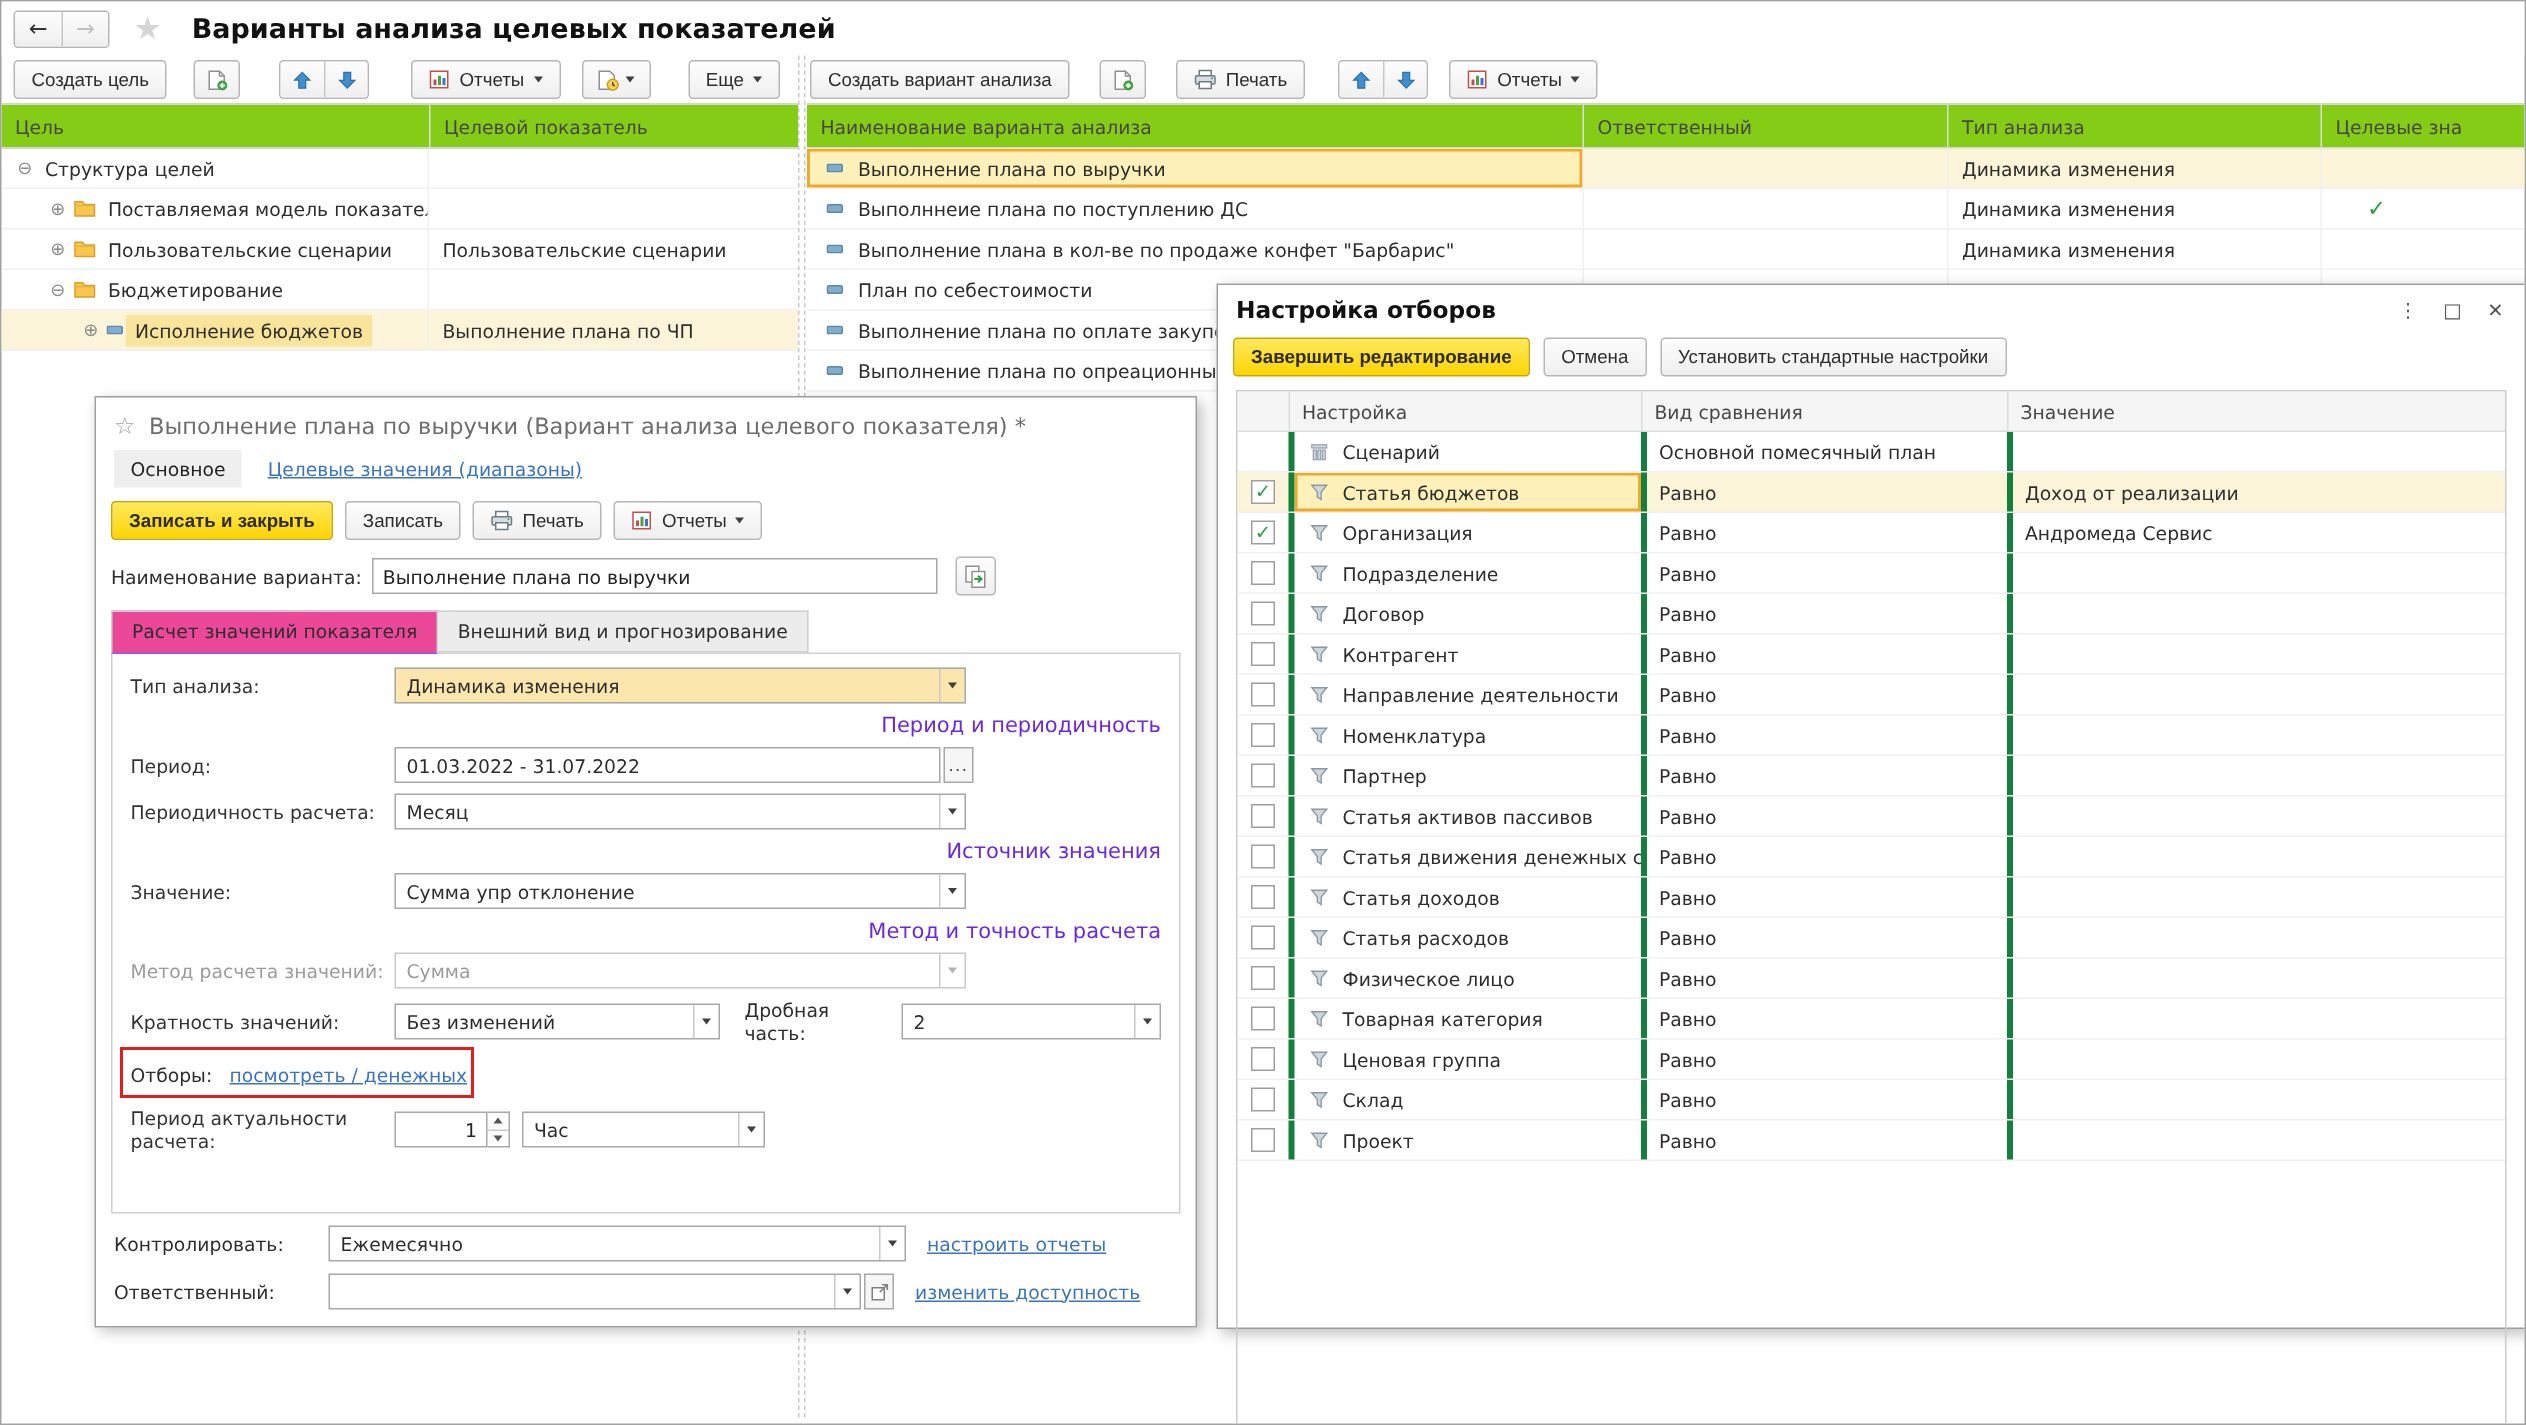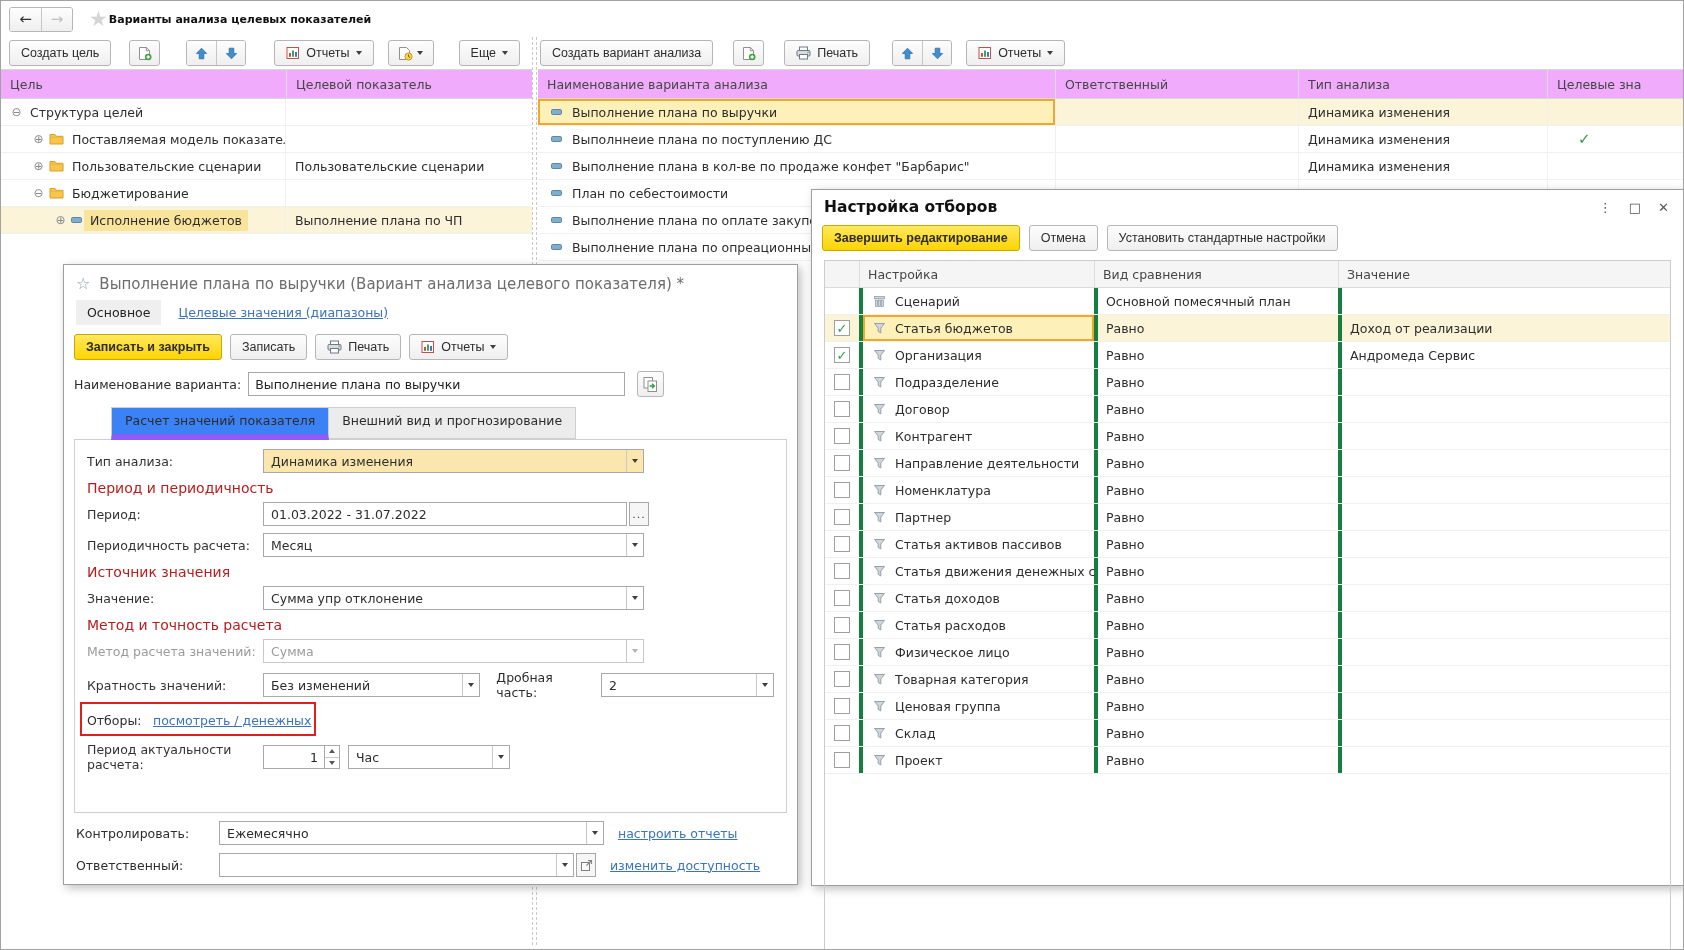--- a/index.html
+++ b/index.html
@@ -6,21 +6,21 @@
   html,body { background:#fff; }
   body { font-family:"DejaVu Sans","Liberation Sans",sans-serif; font-size:12.5px; color:#2d2d2d; }
   .app { position:relative; width:1684px; height:950px; background:#fff; border:1px solid #a2a2a2; overflow:hidden; }
 
   
   .titlebar { position:absolute; left:0; top:0; width:100%; height:36px; display:flex; align-items:center; padding-left:8px; background:#fff; }
   .navgrp { display:inline-flex; border:1px solid #b6b6b6; border-radius:3px; overflow:hidden; }
   .nav-btn { width:31px; height:23px; display:flex; align-items:center; justify-content:center; background:linear-gradient(#fdfdfd,#efefef); font-size:15px; color:#333; cursor:pointer; }
   .nav-btn.fwd { border-left:1px solid #c6c6c6; color:#c0c0c0; }
   .fav-star { margin-left:16px; font-size:21px; color:#d5d5d5; line-height:1; }
-  .app-title { margin-left:1px; font-size:11px; font-weight:600; color:#111; }
+  .app-title { margin-left:20px; font-size:18px; font-weight:600; color:#111; }
 
   
   .toolbar { position:absolute; top:36px; height:32px; display:flex; align-items:center; }
   .toolbar.goals { left:0; width:531px; padding:0 12px 0 8px; }
   .toolbar.vars { left:537px; right:0; padding:0 10px 0 2px; }
   .btn { display:inline-flex; align-items:center; gap:6px; height:26px; padding:0 11px; border:1px solid #b6b6b6; border-radius:3px; background:linear-gradient(#fdfdfd,#efefef); font-size:12.5px; color:#2d2d2d; cursor:pointer; white-space:nowrap; }
   .btn.yellow { background:linear-gradient(#ffe95e,#fdd402); border-color:#c9a800; font-weight:bold; }
   .icon-btn { width:31px; height:26px; display:inline-flex; align-items:center; justify-content:center; border:1px solid #b6b6b6; border-radius:3px; background:linear-gradient(#fdfdfd,#efefef); cursor:pointer; }
   .icon-btn.dd { width:46px; gap:4px; }
   .agrp { display:inline-flex; border:1px solid #b6b6b6; border-radius:3px; overflow:hidden; }
@@ -28,21 +28,21 @@
   .agrp .ab + .ab { border-left:1px solid #c6c6c6; }
   .car { width:0; height:0; border-left:3.5px solid transparent; border-right:3.5px solid transparent; border-top:4.5px solid #3f3f3f; display:inline-block; }
   .icn { display:inline-flex; align-items:center; justify-content:center; line-height:0; }
   .mr18{margin-right:18px}.mr26{margin-right:26px}.mr28{margin-right:28px}.mr14{margin-right:14px}.mr20{margin-right:20px}.mr22{margin-right:22px}
   .mlauto{margin-left:auto}
 
   
   .splitter { position:absolute; left:531px; top:36px; bottom:4px; width:5px; border-left:1px dashed #c9c9c9; border-right:1px dashed #c9c9c9; cursor:col-resize; }
 
   
-  .phead { position:absolute; top:68px; height:30px; background:#f0abfc; border-top:1px solid #d8d8d8; border-bottom:1px solid #d8d8d8; display:flex; align-items:stretch; color:#464646; }
+  .phead { position:absolute; top:68px; height:30px; background:#84cc16; border-top:1px solid #d8d8d8; border-bottom:1px solid #d8d8d8; display:flex; align-items:stretch; color:#464646; }
   .phead.goals { left:0; width:531px; }
   .phead.vars { left:537px; right:0; }
   .hc { display:flex; align-items:center; padding-left:9px; }
   .hc + .hc { border-left:1px solid #dcdcdc; }
   .gh1{width:285px}.gh2{flex:1}
   .vh1{width:517px}.vh2{width:243px}.vh3{width:249px}.vh4{flex:1}
 
   .pbody { position:absolute; top:98px; }
   .pbody.goals { left:0; width:531px; }
   .pbody.vars { left:537px; right:0; }
@@ -77,34 +77,34 @@
   .navtab { background:#efefef; padding:5px 11px; font-size:12.5px; color:#222; cursor:pointer; }
   a.lnk { color:#3b74bc; text-decoration:underline; cursor:pointer; font-size:12.5px; }
   .card-btnbar { display:flex; align-items:center; gap:8px; padding:2px 10px 9px; }
   .card-namerow { display:flex; align-items:center; padding:2px 10px 10px; }
   .card-namerow label { margin-right:7px; }
   .inp { height:24px; border:1px solid #a8a8a8; font-size:12.5px; padding:0 6px; font-family:inherit; color:#222; }
   #name-input { width:377px; }
   .sq-btn { width:27px; height:26px; margin-left:12px; display:inline-flex; align-items:center; justify-content:center; border:1px solid #b6b6b6; border-radius:3px; background:linear-gradient(#fdfdfd,#efefef); cursor:pointer; }
   .card-tabs { display:flex; padding:0 10px; position:relative; z-index:2; }
   .ctab { padding:5px 13px 6px; font-size:12.5px; border:1px solid #cfcfcf; background:#ececec; cursor:pointer; }
-  .ctab.active { background:#3b82f6; border-bottom:6px solid #8b5cf6; margin-bottom:-1px;margin-left:37px; }
+  .ctab.active { background:#ec4899; border-bottom:1px solid #8b5cf6; margin-bottom:-1px; }
   .ctab.rest { border-left:none; }
   .card-group { margin:0 10px; border:1px solid #cfcfcf; padding:9px 12px 12px; height:374px; }
   .frow { display:flex; align-items:center; margin-bottom:7px; position:relative; }
   .flabel { width:176px; flex-shrink:0; color:#333; }
   .fld { position:relative; height:24px; border:1px solid #a8a8a8; background:#fff; display:flex; align-items:center; padding:0 22px 0 7px; white-space:nowrap; }
   .fld.noc { padding-right:7px; }
   .fld .ddb { position:absolute; right:0; top:0; bottom:0; width:17px; border-left:1px solid #c9c9c9; display:flex; align-items:center; justify-content:center; cursor:pointer; }
   .fld.hl { background:#fbe7ae; }
   .fld.dis { color:#9b9b9b; border-color:#c9c9c9; }
   .fld.dis .car { border-top-color:#b3b3b3; }
   .w381{width:381px}.w364{width:364px}.w224{width:224px}.w178{width:178px}.w162{width:162px}.w385{width:385px}.w355{width:355px}
   .dots-btn { width:20px; height:24px; margin-left:2px; border:1px solid #a8a8a8; background:#f6f6f6; display:inline-flex; align-items:center; justify-content:center; font-size:11px; color:#444; cursor:pointer; letter-spacing:1px; }
-  .ghead { color:#b91c1c; font-size:14px; margin:7px 0 6px; }
+  .ghead { color:#6d28d9; font-size:14px; margin:7px 0 6px;text-align:right; }
   .flabel2 { margin:0 7px 0 16px; }
   .num { width:62px; text-align:right; }
   .spin { display:inline-flex; flex-direction:column; width:15px; height:24px; border:1px solid #a8a8a8; border-left:none; cursor:pointer; }
   .spin .su,.spin .sd { flex:1; display:flex; align-items:center; justify-content:center; }
   .spin .su { border-bottom:1px solid #c9c9c9; }
   .tri-u { width:0;height:0;border-left:3px solid transparent;border-right:3px solid transparent;border-bottom:4px solid #555; }
   .tri-d { width:0;height:0;border-left:3px solid transparent;border-right:3px solid transparent;border-top:4px solid #555; }
   .red-annot { position:absolute; left:-7px; top:-5px; width:236px; height:34px; border:2px solid #e01e1e; pointer-events:none; }
   .card-foot { display:flex; align-items:center; margin:8px 12px 0; }
   .flabel3 { width:143px; flex-shrink:0; }

